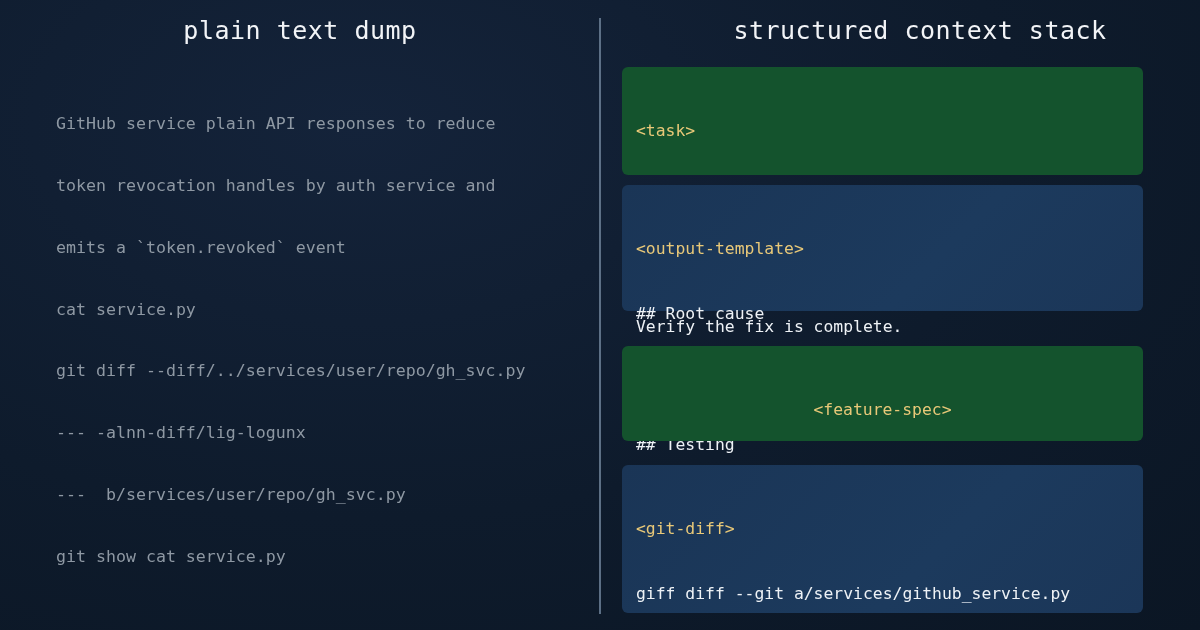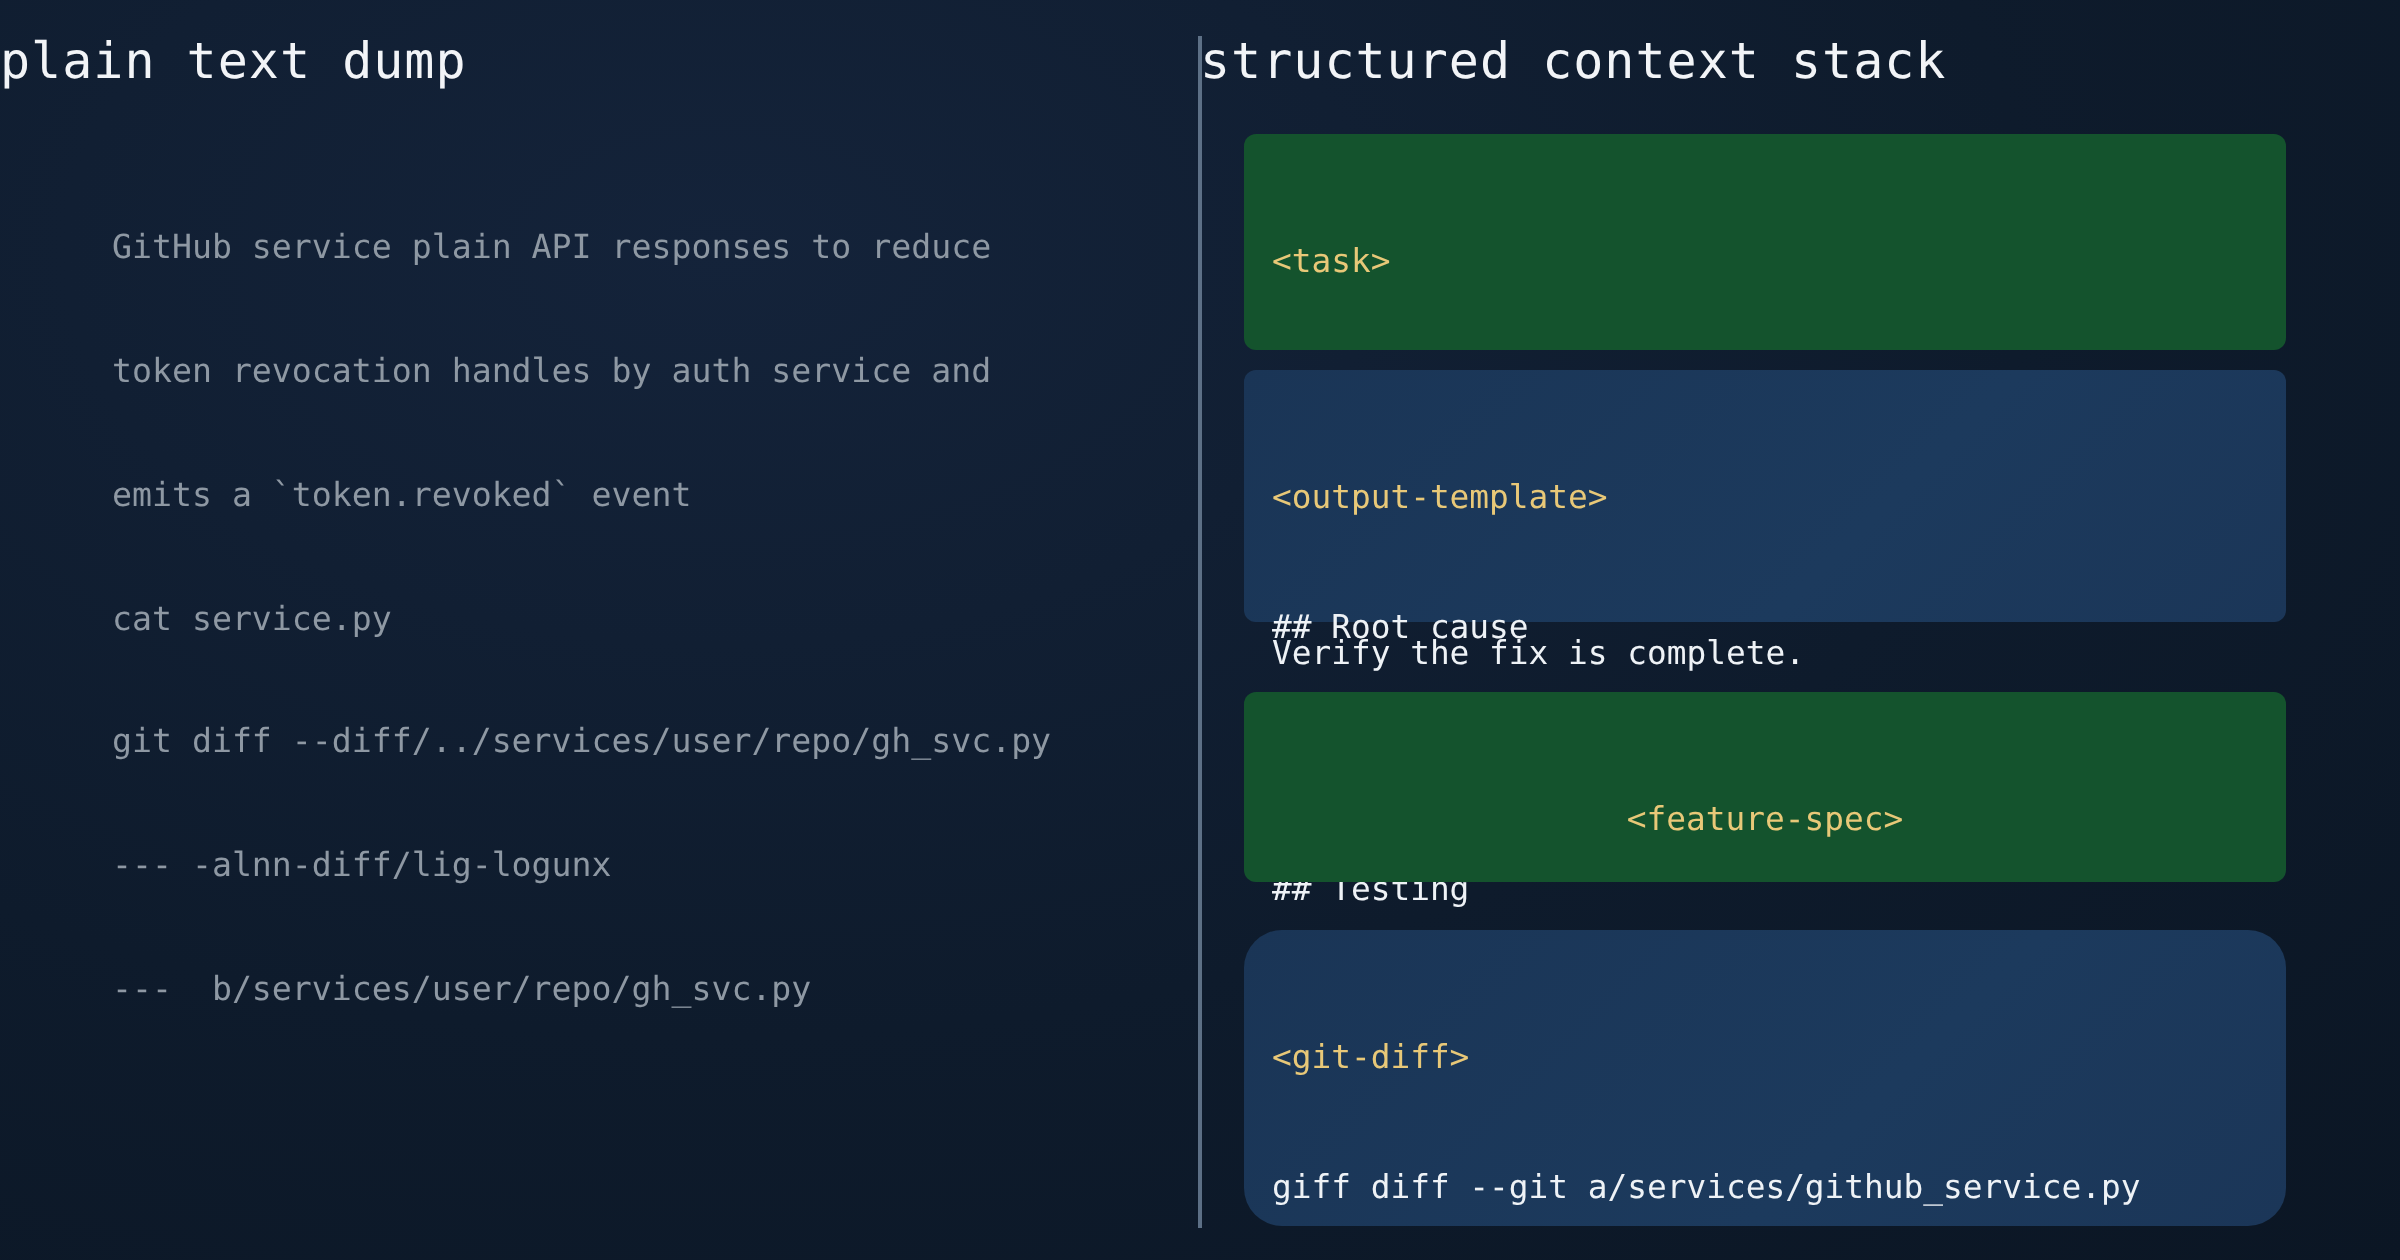--- a/index.html
+++ b/index.html
@@ -9,21 +9,21 @@
     font-family: "DejaVu Sans Mono", "Liberation Mono", monospace;
     position: relative;
   }
   .title {
     position: absolute;
     top: 16px;
     font-family: "DejaVu Sans Mono", monospace;
     font-size: 25px;
     color: #f2f4f7;
     letter-spacing: 0.5px;
-    text-align: left;
+    text-align: center;
   }
   .title.left { left: 0; width: 600px; }
   .title.right { left: 600px; width: 640px; }
 
   .divider {
     position: absolute;
     left: 599px;
     top: 18px;
     width: 2px;
     height: 596px;
@@ -53,38 +53,39 @@
     color: #eef2f6;
     white-space: pre;
   }
   .card.dark { background: #14532d; }
   .card.blue { background: linear-gradient(135deg, #1a3556 0%, #1c3a5d 60%, #1b3658 100%); }
   .card .tag { color: #e8c878; }
 
   #card-task { top: 67px; height: 108px; }
   #card-output { top: 185px; height: 126px; }
   #card-feature { top: 346px; height: 95px; text-align: center; }
-  #card-diff { top: 465px; height: 148px; border-radius: 19px; }
+  #card-diff { top: 465px; height: 148px; }
 </style>
 </head>
 <body>
 
 <div class="title left">plain text dump</div>
 <div class="title right">structured context stack</div>
 
 <div class="divider"></div>
 
 <div class="dump">
   <div class="line">GitHub service plain API responses to reduce</div>
   <div class="line">token revocation handles by auth service and</div>
   <div class="line">emits a `token.revoked` event</div>
   <div class="line">cat service.py</div>
   <div class="line">git diff --diff/../services/user/repo/gh_svc.py</div>
   <div class="line">--- -alnn-diff/lig-logunx</div>
   <div class="line">---  b/services/user/repo/gh_svc.py</div>
+  <div class="line">git show cat service.py</div>
   
   
   
   
   
   
   
   
   
   

